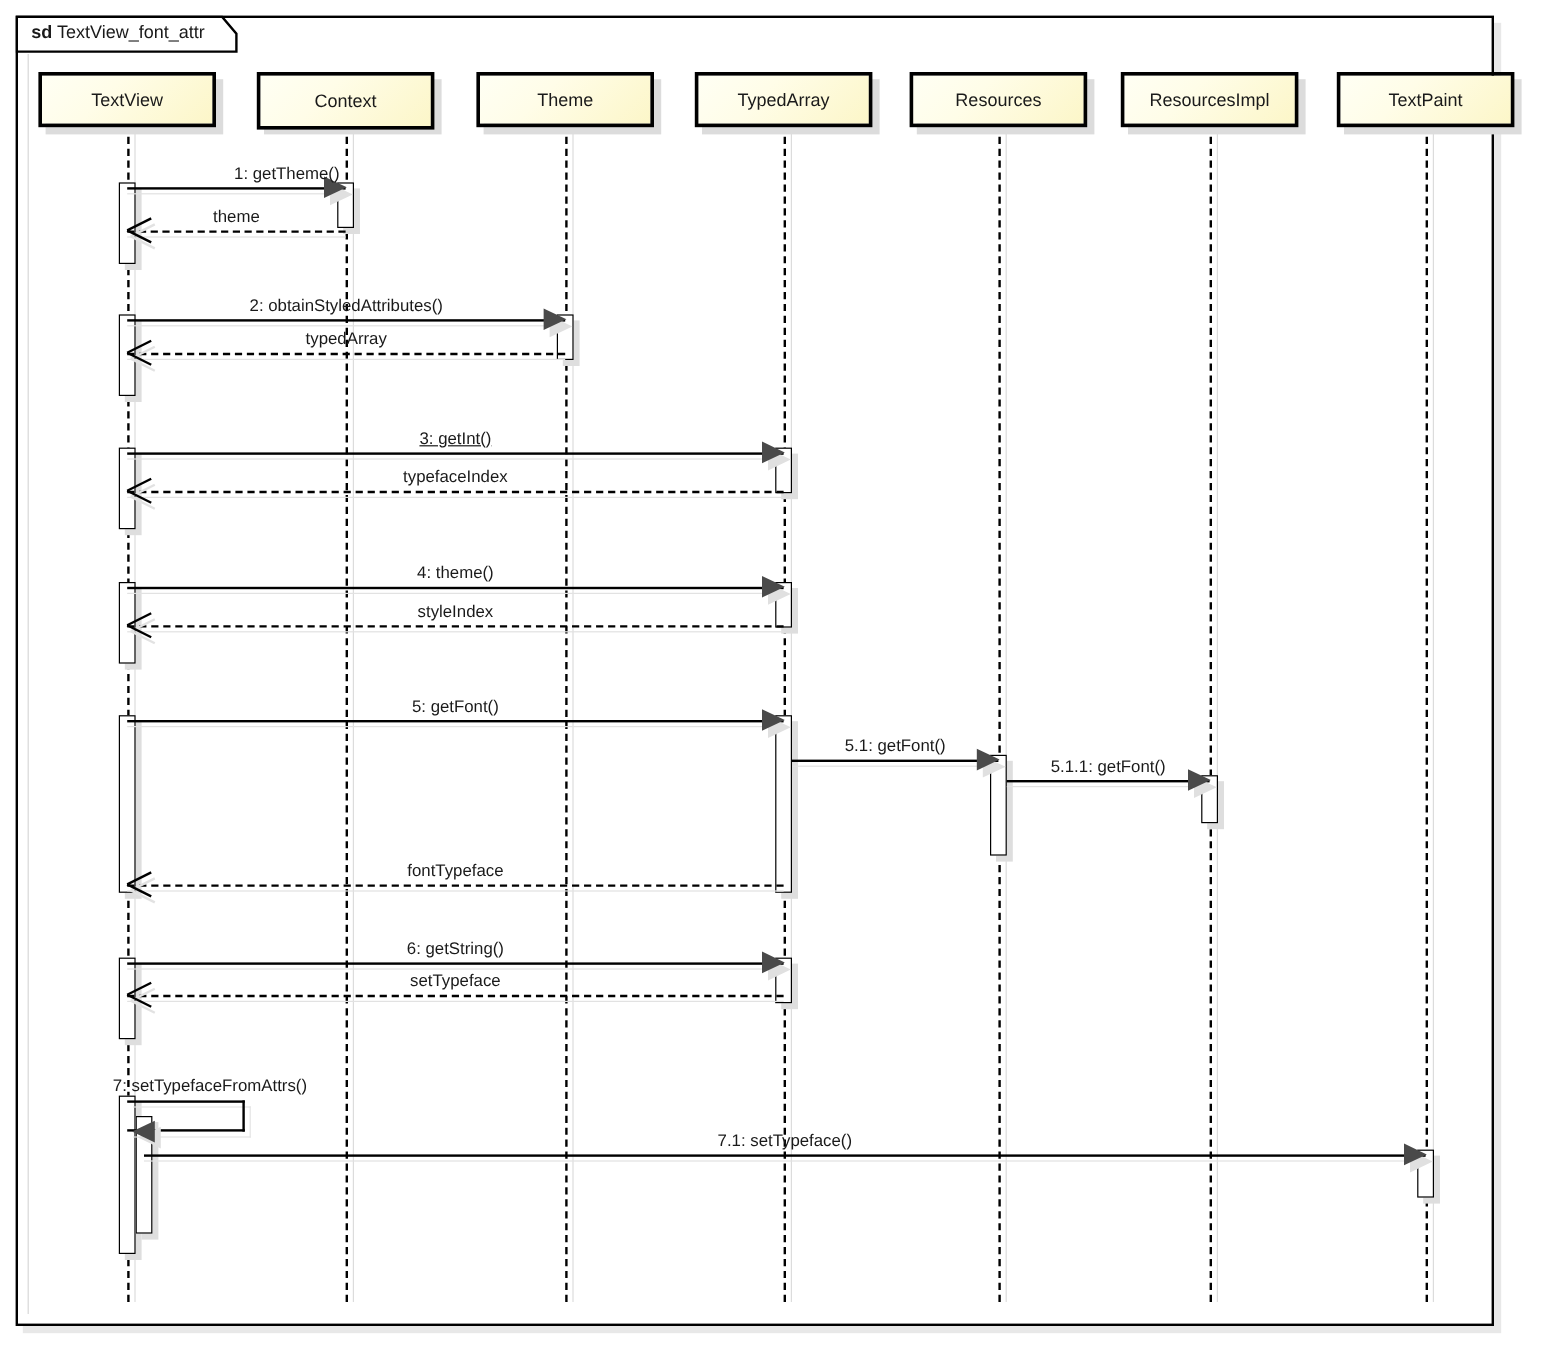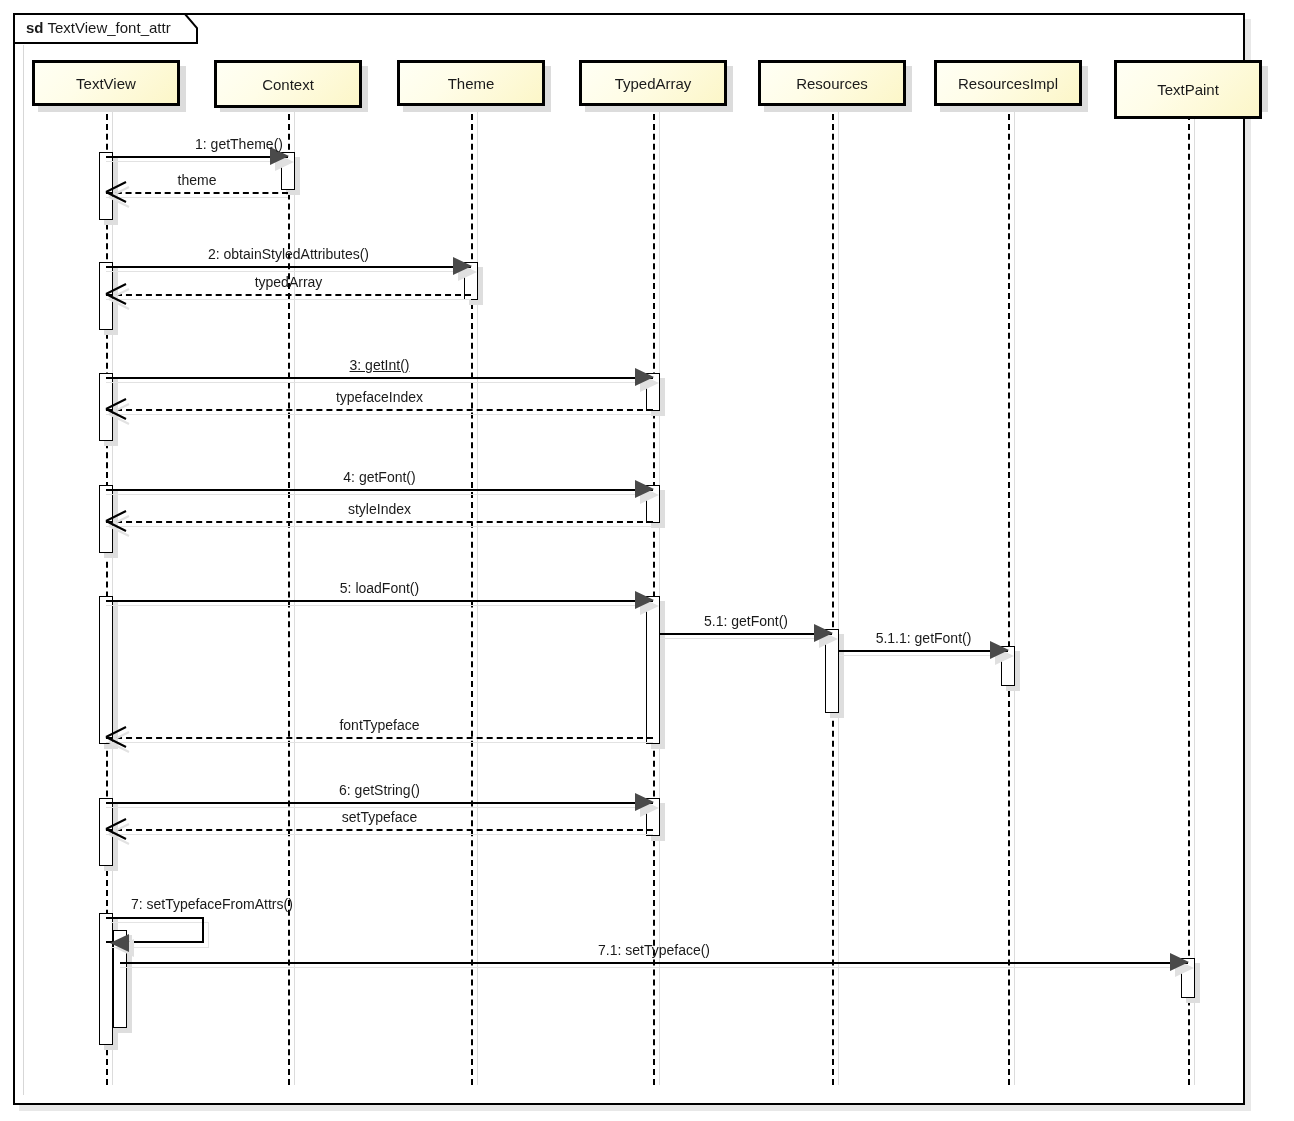--- a/index.html
+++ b/index.html
@@ -54,21 +54,21 @@
   
   .self{position:absolute;}
   .self .sbox{position:absolute;left:0;top:0;border-top:2px solid #000;border-right:2px solid #000;border-bottom:2px solid #000;box-sizing:border-box;}
   .self .sbox-sh{position:absolute;border-top:1px solid #e4e4e4;border-right:1px solid #e4e4e4;border-bottom:1px solid #e4e4e4;box-sizing:border-box;}
   .self .ah-left-solid{position:absolute;width:0;height:0;
         border-top:9px solid transparent;border-bottom:9px solid transparent;
         border-right:19px solid #4a4a4a;}
   .self .ah-left-solid-sh{position:absolute;width:0;height:0;
         border-top:9px solid transparent;border-bottom:9px solid transparent;
         border-right:19px solid #e0e0e0;}
-  .self .lbl{position:absolute;font-size:14px;color:#1a1a1a;white-space:nowrap;margin-left:37px;}
+  .self .lbl{position:absolute;font-size:14px;color:#1a1a1a;white-space:nowrap;}
 </style>
 </head>
 <body>
 
 <div id="stage">
 
   <div class="frame-shadow"></div>
   <div class="frame"></div>
   <div class="frame-inner-line"></div>
 
@@ -116,21 +116,21 @@
       </div>
       <div class="pbox-shadow" style="left: 764px; top: 66px; width: 148px; height: 46px;"></div>
       <div class="pbox" style="left: 758px; top: 60px; width: 148px; height: 46px;">
         <span>Resources</span>
       </div>
       <div class="pbox-shadow" style="left: 940px; top: 66px; width: 148px; height: 46px;"></div>
       <div class="pbox" style="left: 934px; top: 60px; width: 148px; height: 46px;">
         <span>ResourcesImpl</span>
       </div>
       <div class="pbox-shadow" style="left: 1120px; top: 66px; width: 148px; height: 46px;"></div>
-      <div class="pbox" style="left: 1114px; top: 60px; width: 148px; height: 59px;">
+      <div class="pbox" style="left: 1114px; top: 60px; width: 148px; height: 46px;">
         <span>TextPaint</span>
       </div>
     </div>
   <div id="acts">
       <div class="act-shadow" style="left: 104px; top: 157px; width: 14px; height: 68px;"></div>
       <div class="act" style="left: 99px; top: 152px; width: 14px; height: 68px;"></div>
       <div class="act-shadow" style="left: 286px; top: 157px; width: 14px; height: 38px;"></div>
       <div class="act" style="left: 281px; top: 152px; width: 14px; height: 38px;"></div>
       <div class="act-shadow" style="left: 104px; top: 267px; width: 14px; height: 68px;"></div>
       <div class="act" style="left: 99px; top: 262px; width: 14px; height: 68px;"></div>
@@ -222,41 +222,41 @@
             <path d="M2,11 L22,21" stroke="#000" stroke-width="2" fill="none"></path>
           </svg>
         </div>
         <div class="lbl" style="left: 50%; transform: translateX(-50%);">typefaceIndex</div>
       </div>
       <div class="msg call" style="left: 106px; top: 489px; width: 547px;">
         <div class="lshadow"></div>
         <div class="line"></div>
         <div class="ah-right-sh"></div>
         <div class="ah-right"></div>
-        <div class="lbl" style="left: 50%; transform: translateX(-50%);">4: getFont()</div>
+        <div class="lbl" style="left: 50%; transform: translateX(-50%);">4: theme()</div>
       </div>
       <div class="msg ret" style="left: 106px; top: 521px; width: 547px;">
         <div class="lshadow"></div>
         <div class="line"></div>
         <div class="ah-left-open">
           <svg width="24" height="24" viewBox="0 0 24 24">
             <path d="M2,11 L22,1" stroke="#e2e2e2" stroke-width="2" fill="none" transform="translate(3,5)"></path>
             <path d="M2,11 L22,21" stroke="#e2e2e2" stroke-width="2" fill="none" transform="translate(3,5)"></path>
             <path d="M2,11 L22,1" stroke="#000" stroke-width="2" fill="none"></path>
             <path d="M2,11 L22,21" stroke="#000" stroke-width="2" fill="none"></path>
           </svg>
         </div>
         <div class="lbl" style="left: 50%; transform: translateX(-50%);">styleIndex</div>
       </div>
       <div class="msg call" style="left: 106px; top: 600px; width: 547px;">
         <div class="lshadow"></div>
         <div class="line"></div>
         <div class="ah-right-sh"></div>
         <div class="ah-right"></div>
-        <div class="lbl" style="left: 50%; transform: translateX(-50%);">5: loadFont()</div>
+        <div class="lbl" style="left: 50%; transform: translateX(-50%);">5: getFont()</div>
       </div>
       <div class="msg call" style="left: 660px; top: 633px; width: 172px;">
         <div class="lshadow"></div>
         <div class="line"></div>
         <div class="ah-right-sh"></div>
         <div class="ah-right"></div>
         <div class="lbl" style="left: 50%; transform: translateX(-50%);">5.1: getFont()</div>
       </div>
       <div class="msg call" style="left: 839px; top: 650px; width: 169px;">
         <div class="lshadow"></div>

